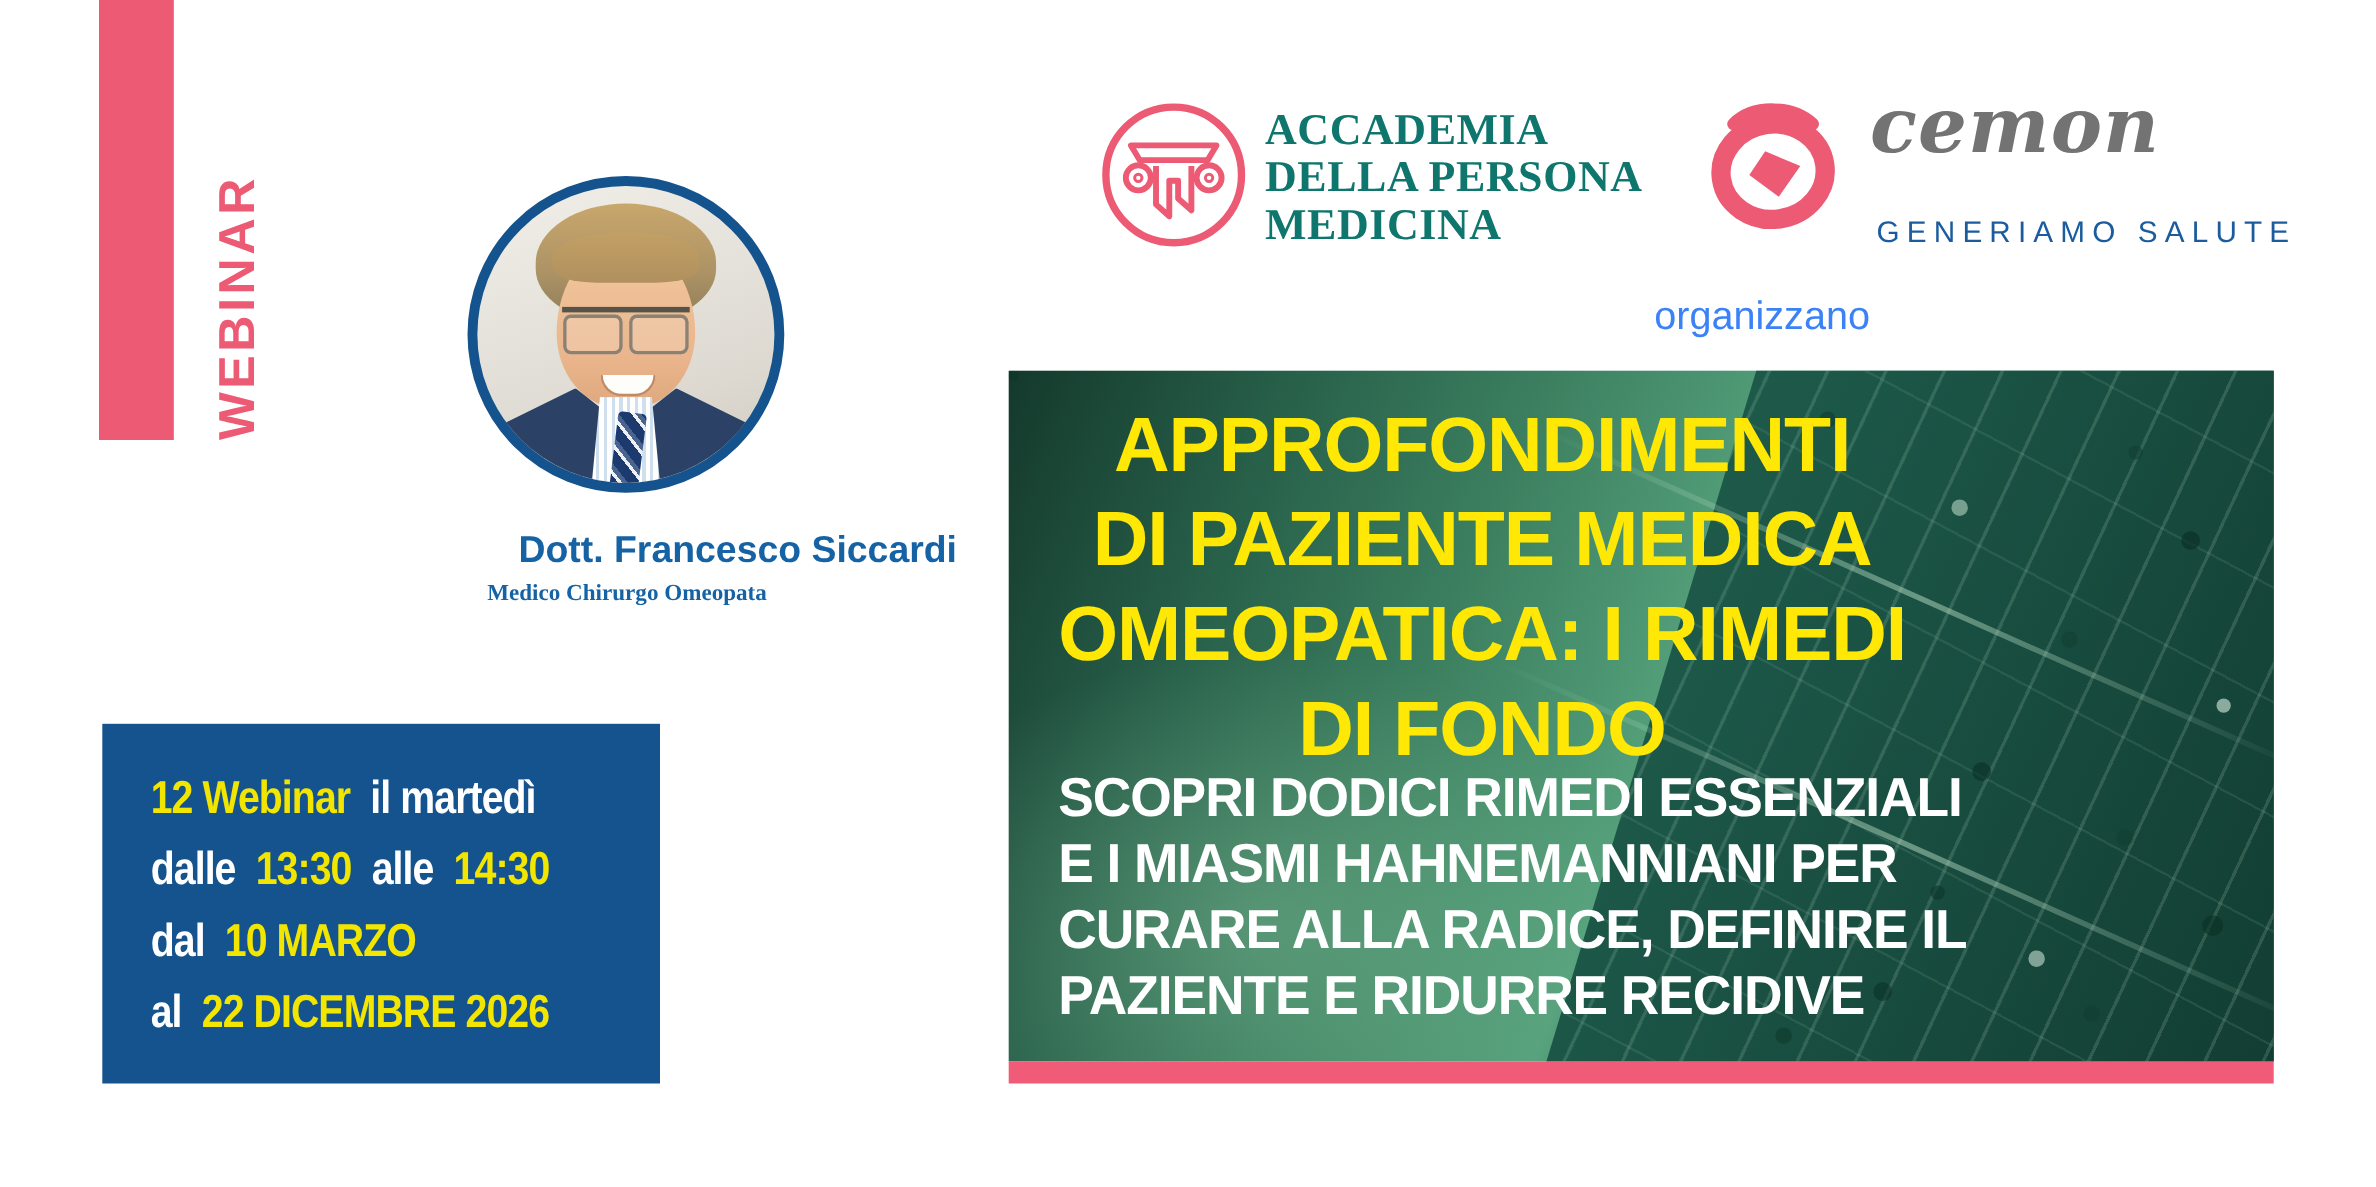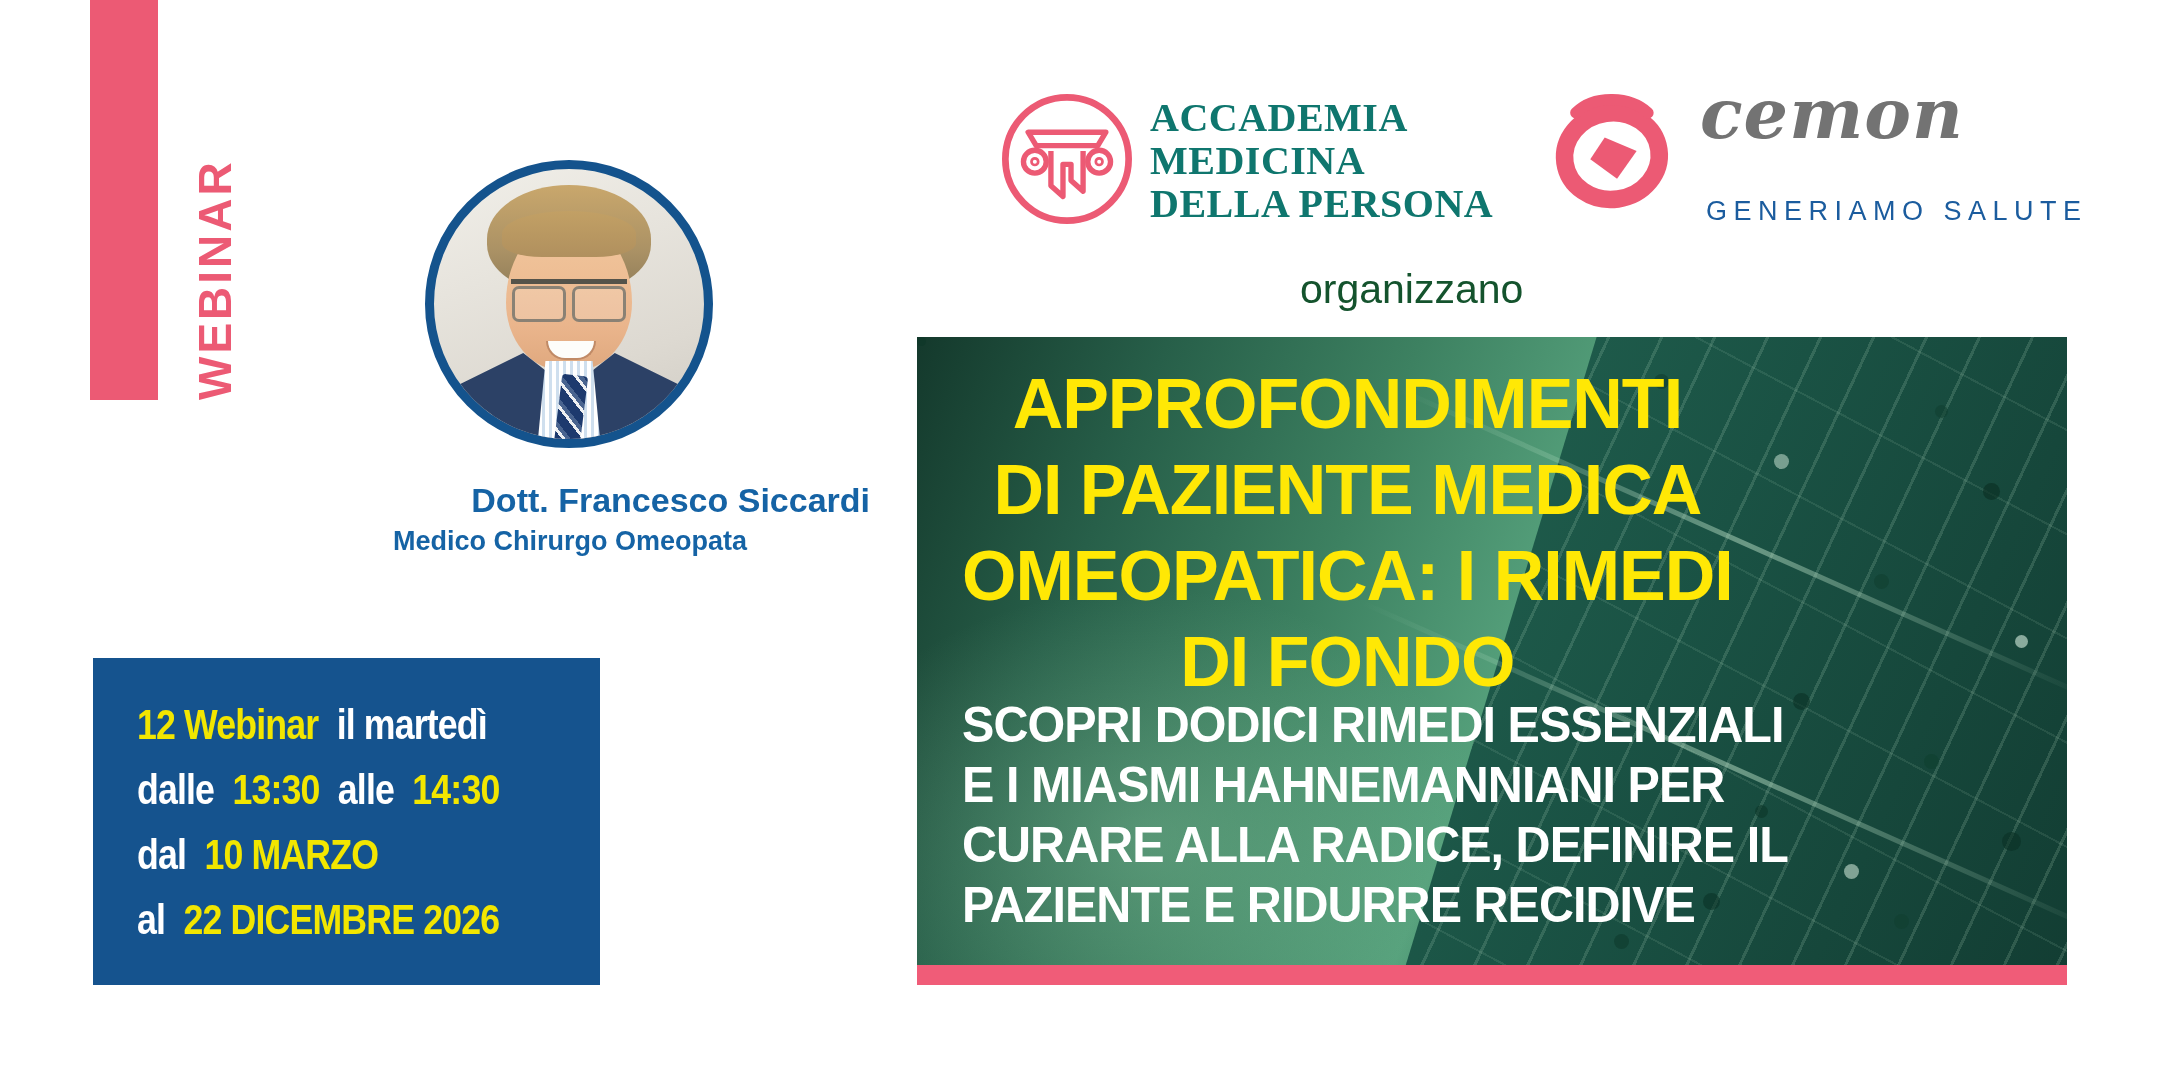--- a/index.html
+++ b/index.html
@@ -36,21 +36,21 @@
           clip-path:polygon(0 52%,34% 0,43% 22%,57% 22%,66% 0,100% 52%,100% 100%,0 100%);}
   .p-shirt{bottom:0;left:104px;width:62px;height:78px;
           background:repeating-linear-gradient(90deg,#ffffff 0 4px,#cfdfee 4px 7px);
           clip-path:polygon(12% 0,88% 0,100% 100%,0 100%);}
   .p-tie{bottom:-6px;left:124px;width:26px;height:70px;border-radius:4px;transform:rotate(7deg);
           background:repeating-linear-gradient(45deg,#1d3a6e 0 9px,#eef0f2 9px 12px,#49648f 12px 16px);}
 
   .speaker-name{position:absolute;left:270px;top:481px;width:600px;text-align:right;
           font-weight:700;font-size:34px;color:#1563A5;}
   .speaker-title{position:absolute;left:270px;top:526px;width:600px;text-align:center;
-          font-weight:700;font-size:27px;color:#1563A5;}
+          font-weight:700;font-size:21px;color:#1563A5;font-family:Liberation Serif, serif;}
 
   
   .sched{position:absolute;left:93px;top:658px;width:507px;height:327px;background:#15538E;
          box-sizing:border-box;padding:34px 0 0 44px;overflow:hidden;}
   .sched-inner{transform:scaleX(.85);transform-origin:left top;white-space:nowrap;}
   .sched-line{font-weight:700;font-size:42px;line-height:65px;letter-spacing:-1px;}
   .sched .w{color:#ffffff;}
   .sched .y{color:#F2E600;}
   .sched-line span{margin-right:.26em;}
   .sched-line span:last-child{margin-right:0;}
@@ -59,22 +59,22 @@
   .acc-circle{position:absolute;left:1000px;top:92px;width:134px;height:134px;}
   .acc-text{position:absolute;left:1150px;top:96px;
           font-family:"Liberation Serif",serif;font-weight:700;font-size:40px;line-height:43px;
           color:#0f766e;letter-spacing:.5px;}
   .cemon-stamp{position:absolute;left:1548px;top:86px;width:134px;height:134px;}
   .cemon-name{position:absolute;left:1700px;top:72px;
           font-family:"DejaVu Serif",serif;font-style:italic;font-weight:700;font-size:70px;
           color:#737373;letter-spacing:1px;}
   .cemon-tagline{position:absolute;left:1706px;top:196px;font-size:27px;letter-spacing:6.5px;
           color:#1B5C9E;font-weight:400;}
-  .organizzano{position:absolute;left:1300px;top:266px;width:400px;text-align:left;
-          font-size:41px;color:#14532d;}
+  .organizzano{position:absolute;left:1300px;top:266px;width:400px;text-align:right;
+          font-size:36px;color:#3b82f6;}
 
   
   .hero{position:absolute;left:917px;top:337px;width:1150px;height:628px;overflow:hidden;
         background:linear-gradient(112deg,#14392c 0%,#275f49 18%,#3d8161 36%,#55a07b 52%,
                    #30745a 62%,#1d5a49 80%,#154236 100%);}
   .hero-glow{position:absolute;left:-10%;bottom:-20%;width:60%;height:80%;border-radius:50%;
         background:radial-gradient(closest-side,rgba(150,210,170,.35),transparent);}
   .hero-leaf{position:absolute;top:-4%;right:-2%;width:64%;height:108%;
         clip-path:polygon(34% 0,100% 0,100% 100%,6% 100%);
         background:
@@ -151,22 +151,22 @@
       <path d="M21 30 L79 30 L73 40 L27 40 Z" fill="none" stroke="#EC5A74" stroke-width="4" stroke-linejoin="round"></path>
       <circle cx="26" cy="52" r="8.5" fill="none" stroke="#EC5A74" stroke-width="4"></circle>
       <circle cx="26" cy="52" r="2.5" fill="none" stroke="#EC5A74" stroke-width="2"></circle>
       <circle cx="74" cy="52" r="8.5" fill="none" stroke="#EC5A74" stroke-width="4"></circle>
       <circle cx="74" cy="52" r="2.5" fill="none" stroke="#EC5A74" stroke-width="2"></circle>
       <path d="M38 44 V70 L47 78 V54 H53 V66 L62 74 V44" fill="none" stroke="#EC5A74" stroke-width="4" stroke-linejoin="round"></path>
     </svg>
   </div>
   <div class="acc-text">
     <div>ACCADEMIA</div>
+    <div>DELLA PERSONA</div>
     <div>MEDICINA</div>
-    <div>DELLA PERSONA</div>
   </div>
 
   <div class="cemon-stamp">
     <svg viewBox="0 0 130 130" width="134" height="134">
       <ellipse cx="62" cy="68" rx="46" ry="42" fill="none" stroke="#EC5A74" stroke-width="17" transform="rotate(-8 62 68)"></ellipse>
       <path d="M97 26 C 80 10, 45 8, 27 26" fill="none" stroke="#EC5A74" stroke-width="11" stroke-linecap="round"></path>
       <path d="M55 50 L86 63 L67 90 L41 71 Z" fill="#EC5A74"></path>
     </svg>
   </div>
   <div class="cemon-name">cemon</div>

